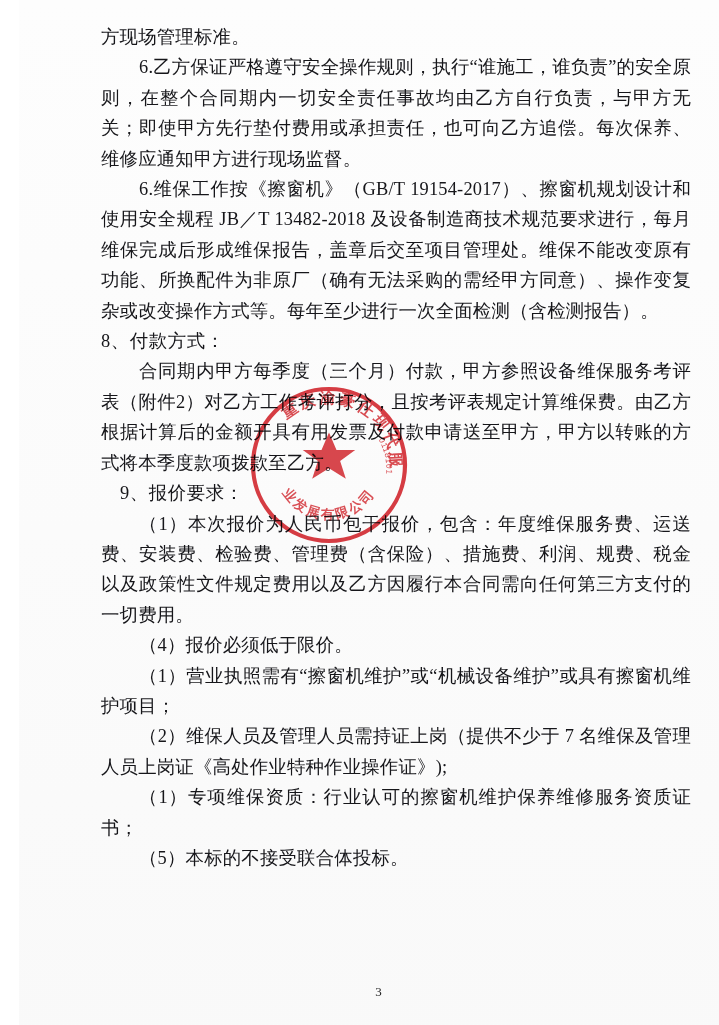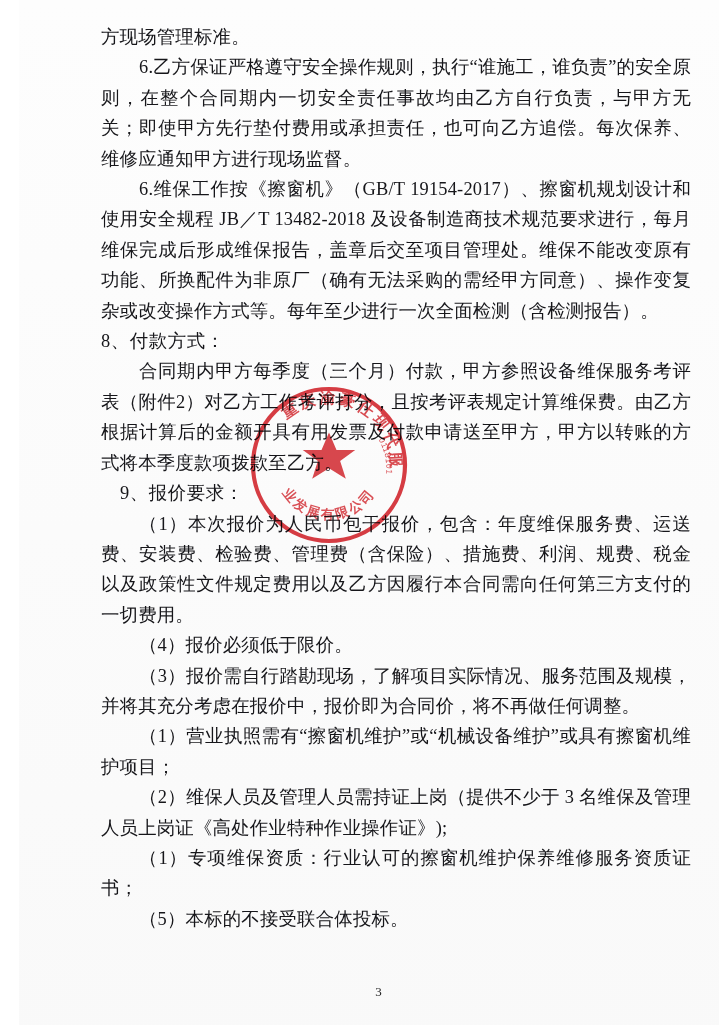--- a/index.html
+++ b/index.html
@@ -80,23 +80,22 @@
 
   <div class="body-col" id="body-col">
       <p class="ln">方现场管理标准。</p>
       <p class="ln ind2">6.乙方保证严格遵守安全操作规则，执行“谁施工，谁负责”的安全原则，在整个合同期内一切安全责任事故均由乙方自行负责，与甲方无关；即使甲方先行垫付费用或承担责任，也可向乙方追偿。每次保养、维修应通知甲方进行现场监督。</p>
       <p class="ln ind2">6.维保工作按《擦窗机》（GB/T 19154-2017）、擦窗机规划设计和使用安全规程 JB／T 13482-2018 及设备制造商技术规范要求进行，每月维保完成后形成维保报告，盖章后交至项目管理处。维保不能改变原有功能、所换配件为非原厂（确有无法采购的需经甲方同意）、操作变复杂或改变操作方式等。每年至少进行一次全面检测（含检测报告）。</p>
       <p class="ln heading">8、付款方式：</p>
       <p class="ln ind2">合同期内甲方每季度（三个月）付款，甲方参照设备维保服务考评表（附件2）对乙方工作考评打分，且按考评表规定计算维保费。由乙方根据计算后的金额开具有用发票及付款申请送至甲方，甲方以转账的方式将本季度款项拨款至乙方。</p>
       <p class="ln ind1 heading">9、报价要求：</p>
       <p class="ln ind2">（1）本次报价为人民币包干报价，包含：年度维保服务费、运送费、安装费、检验费、管理费（含保险）、措施费、利润、规费、税金以及政策性文件规定费用以及乙方因履行本合同需向任何第三方支付的一切费用。</p>
       <p class="ln ind2">（4）报价必须低于限价。</p>
-      <p class="ln ind2">（3）报价需自行踏勘现场，了解项目实际情况、服务范围及规模，并将其充分考虑在报价中，报价即为合同价，将不再做任何调整。</p>
       <p class="ln ind2">（1）营业执照需有“擦窗机维护”或“机械设备维护”或具有擦窗机维护项目；</p>
-      <p class="ln ind2">（2）维保人员及管理人员需持证上岗（提供不少于 3 名维保及管理人员上岗证《高处作业特种作业操作证》);</p>
+      <p class="ln ind2">（2）维保人员及管理人员需持证上岗（提供不少于 7 名维保及管理人员上岗证《高处作业特种作业操作证》);</p>
       <p class="ln ind2">（1）专项维保资质：行业认可的擦窗机维护保养维修服务资质证书；</p>
       <p class="ln ind2">（5）本标的不接受联合体投标。</p>
     </div>
 
   <div class="seal">
     <svg viewBox="0 0 162 162" xmlns="http://www.w3.org/2000/svg">
       <defs>
         <path id="ringPathTop" d="M 81 81 m -62,0 a 62,62 0 1,1 124,0" fill="none"></path>
         <path id="ringPathBottom" d="M 81 81 m -54,0 a 54,54 0 1,0 108,0" fill="none"></path>
         <path id="arcCode" d="M 81 81 m 49,-26 a 56,56 0 0,1 8,36" fill="none"></path>

